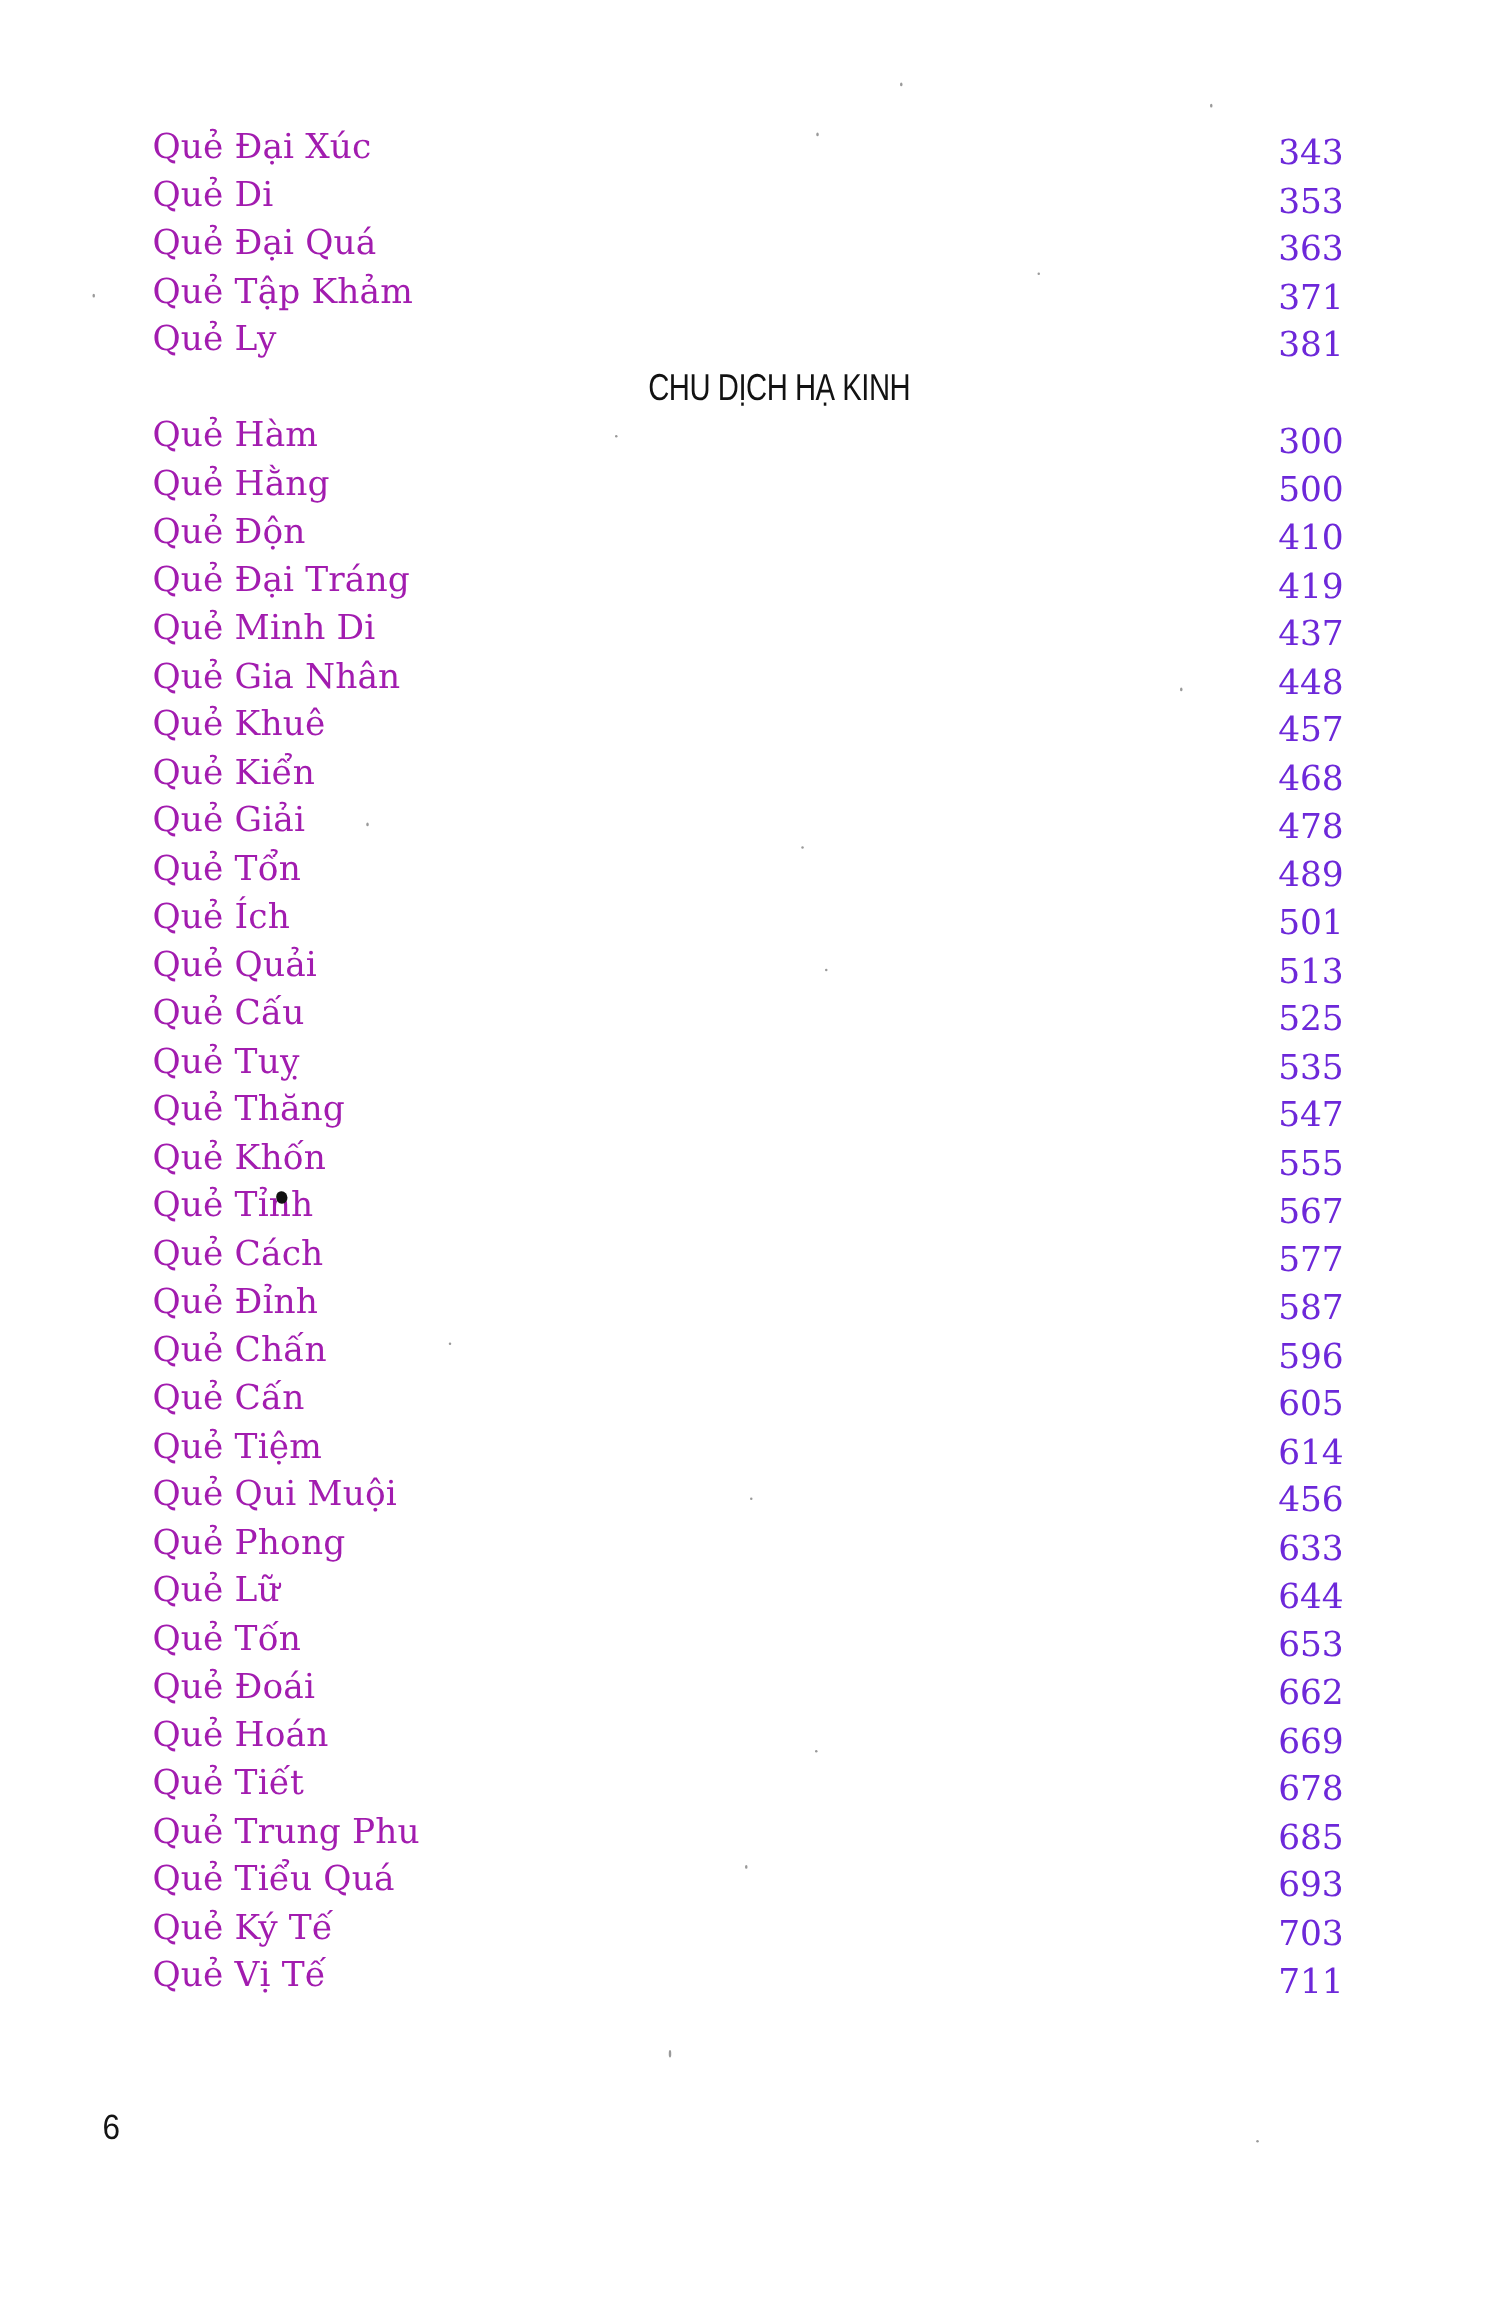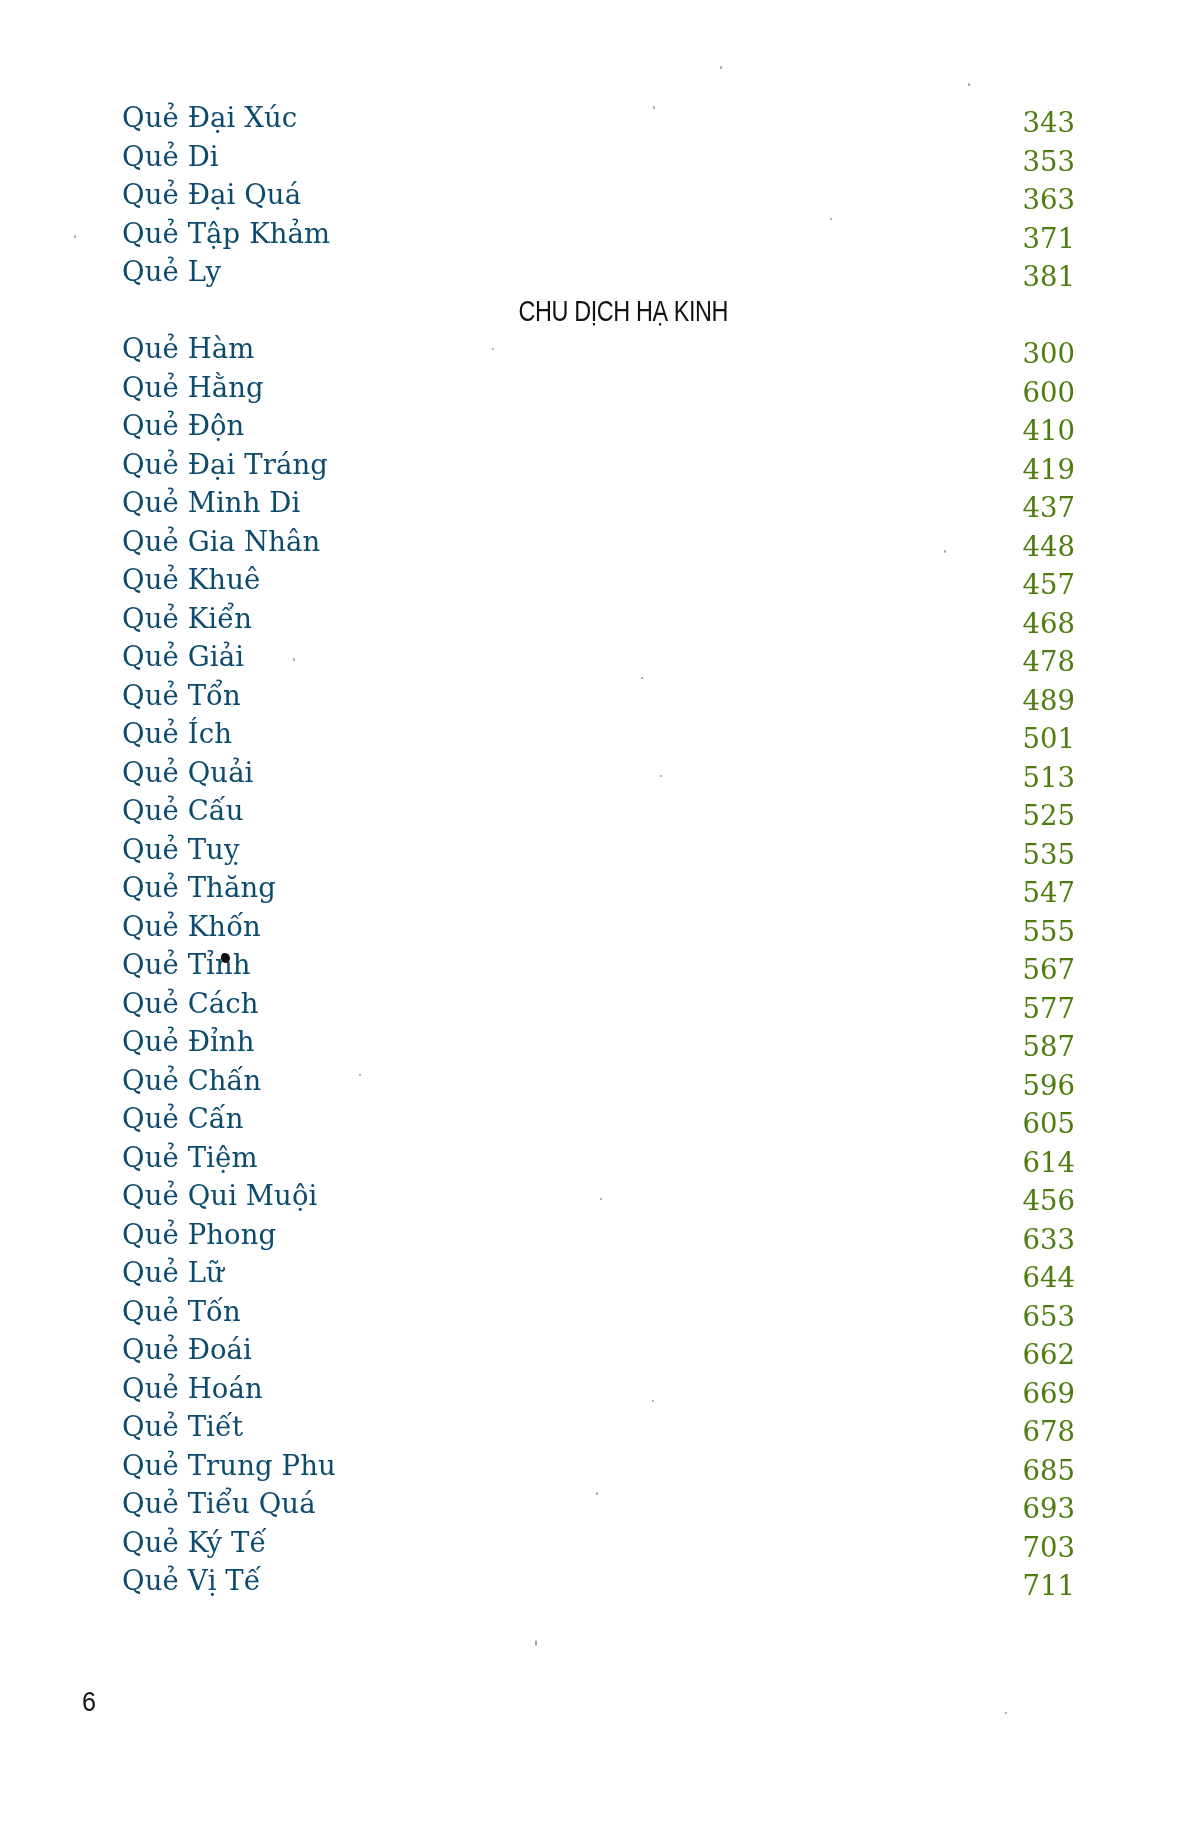--- a/index.html
+++ b/index.html
@@ -27,31 +27,31 @@
     }
     .entry-title {
       position: absolute;
       left: 122px;
       top: 0;
       font-family: "DejaVu Serif", serif;
       font-size: 27.5px;
       line-height: 34px;
       letter-spacing: 0.1px;
       white-space: nowrap;
-      color: #0c4a6e;
+      color: #a21caf;
     }
     .entry-page {
       position: absolute;
       right: 125px;
       top: 5px;
       font-family: "DejaVu Serif", serif;
       font-size: 27.5px;
       line-height: 34px;
       white-space: nowrap;
-      color: #4d7c0f;
+      color: #6d28d9;
       text-align: center;
     }
     .section-heading {
       position: absolute;
       left: 0;
       width: 1152px;
       top: 0;
       text-align: center;
       white-space: nowrap;
       padding-left: 47px;
@@ -121,21 +121,21 @@
       <span>CHU DỊCH HẠ KINH</span>
     </div>
   </div>
 
   <div class="toc-line">
     <span class="entry-title">Quẻ Hàm</span>
     <span class="entry-page">300</span>
   </div>
   <div class="toc-line">
     <span class="entry-title">Quẻ Hằng</span>
-    <span class="entry-page">600</span>
+    <span class="entry-page">500</span>
   </div>
   <div class="toc-line">
     <span class="entry-title">Quẻ Độn</span>
     <span class="entry-page">410</span>
   </div>
   <div class="toc-line">
     <span class="entry-title">Quẻ Đại Tráng</span>
     <span class="entry-page">419</span>
   </div>
   <div class="toc-line">

